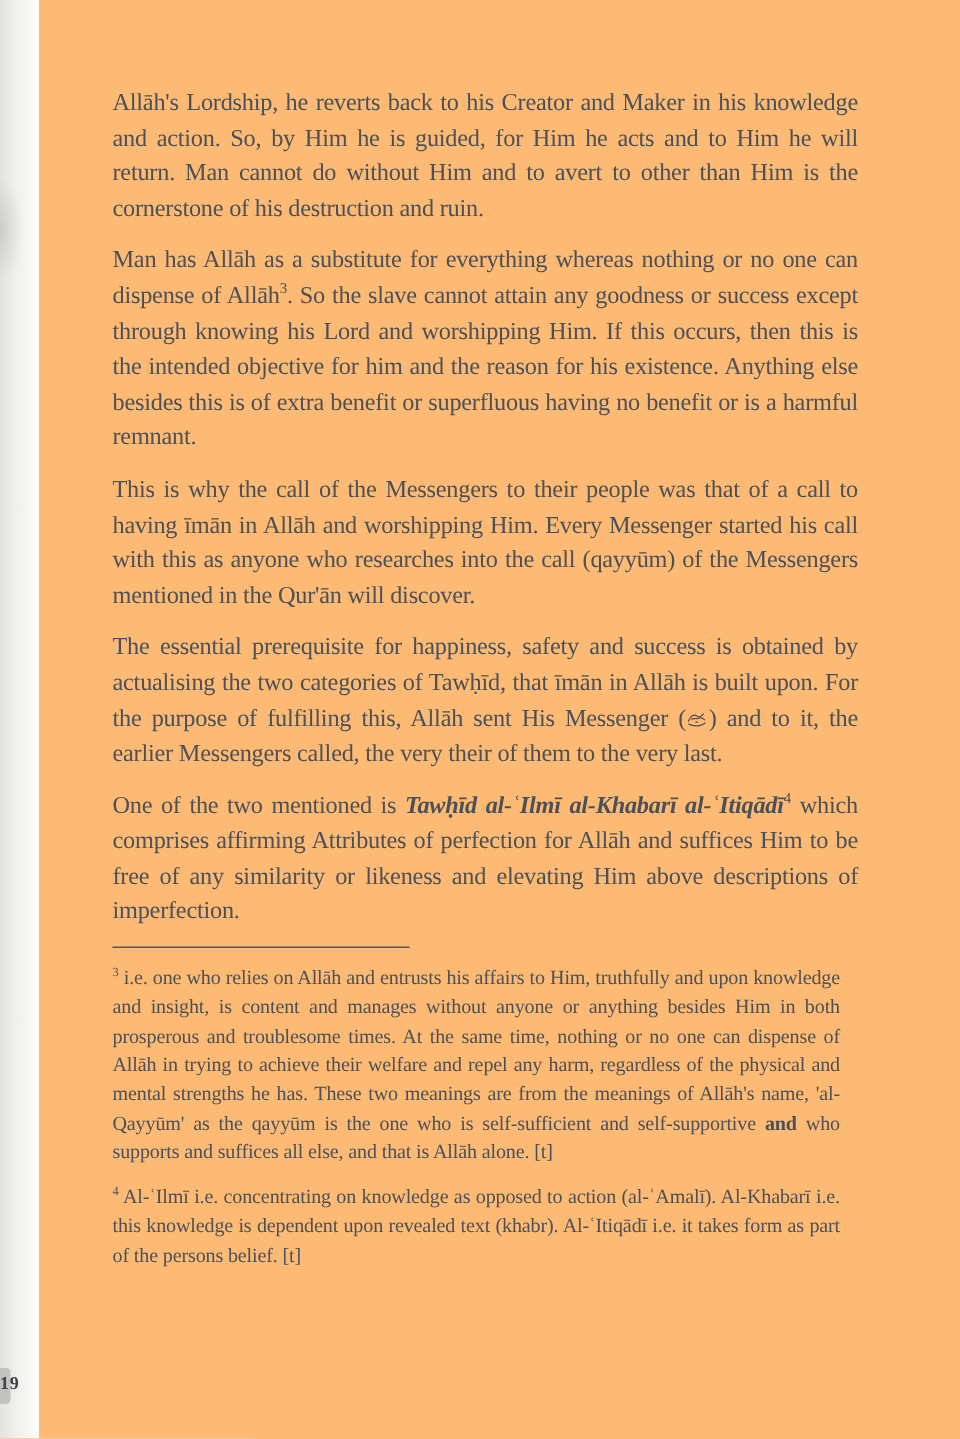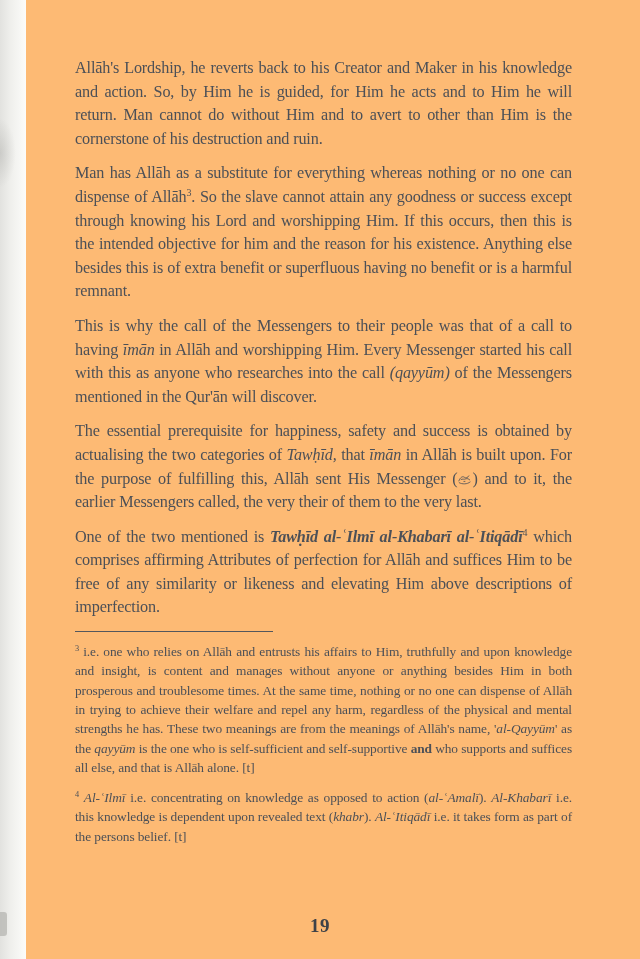--- a/index.html
+++ b/index.html
@@ -41,32 +41,32 @@
   }
   .fn-divider{
     width:198px;height:0;
     border-top:1.6px solid #54575c;
     margin:8px 0 10px 0;
   }
   p.fn{
     font-size:13.4px;line-height:19.3px;
     text-align:justify;text-justify:inter-word;
     letter-spacing:-0.1px;
-    margin:0 0 11px 0;
+    margin:0 12px 11px 0;
   }
-  .i{font-style:italic;}
+  .i{}
   .b{font-weight:bold;}
   .bi{font-style:italic;font-weight:bold;margin-top:28px;}
   .sup{font-size:62%;vertical-align:super;line-height:0;}
   .saw{display:inline-block;vertical-align:-1px;line-height:0;}
   .saw svg{display:inline-block;}
   .page-number{
     position:absolute;left:0;right:0;top:915px;
-    text-align:center;
-    font-size:19px;font-weight:bold;color:#3e4248;
+    text-align:left;
+    font-size:12px;font-weight:bold;color:#3e4248;
     letter-spacing:0.5px;
   }
 </style>
 </head>
 <body>
 
 <div class="page">
   <div class="left-edge"></div>
   <div class="corner-shade"></div>
 

